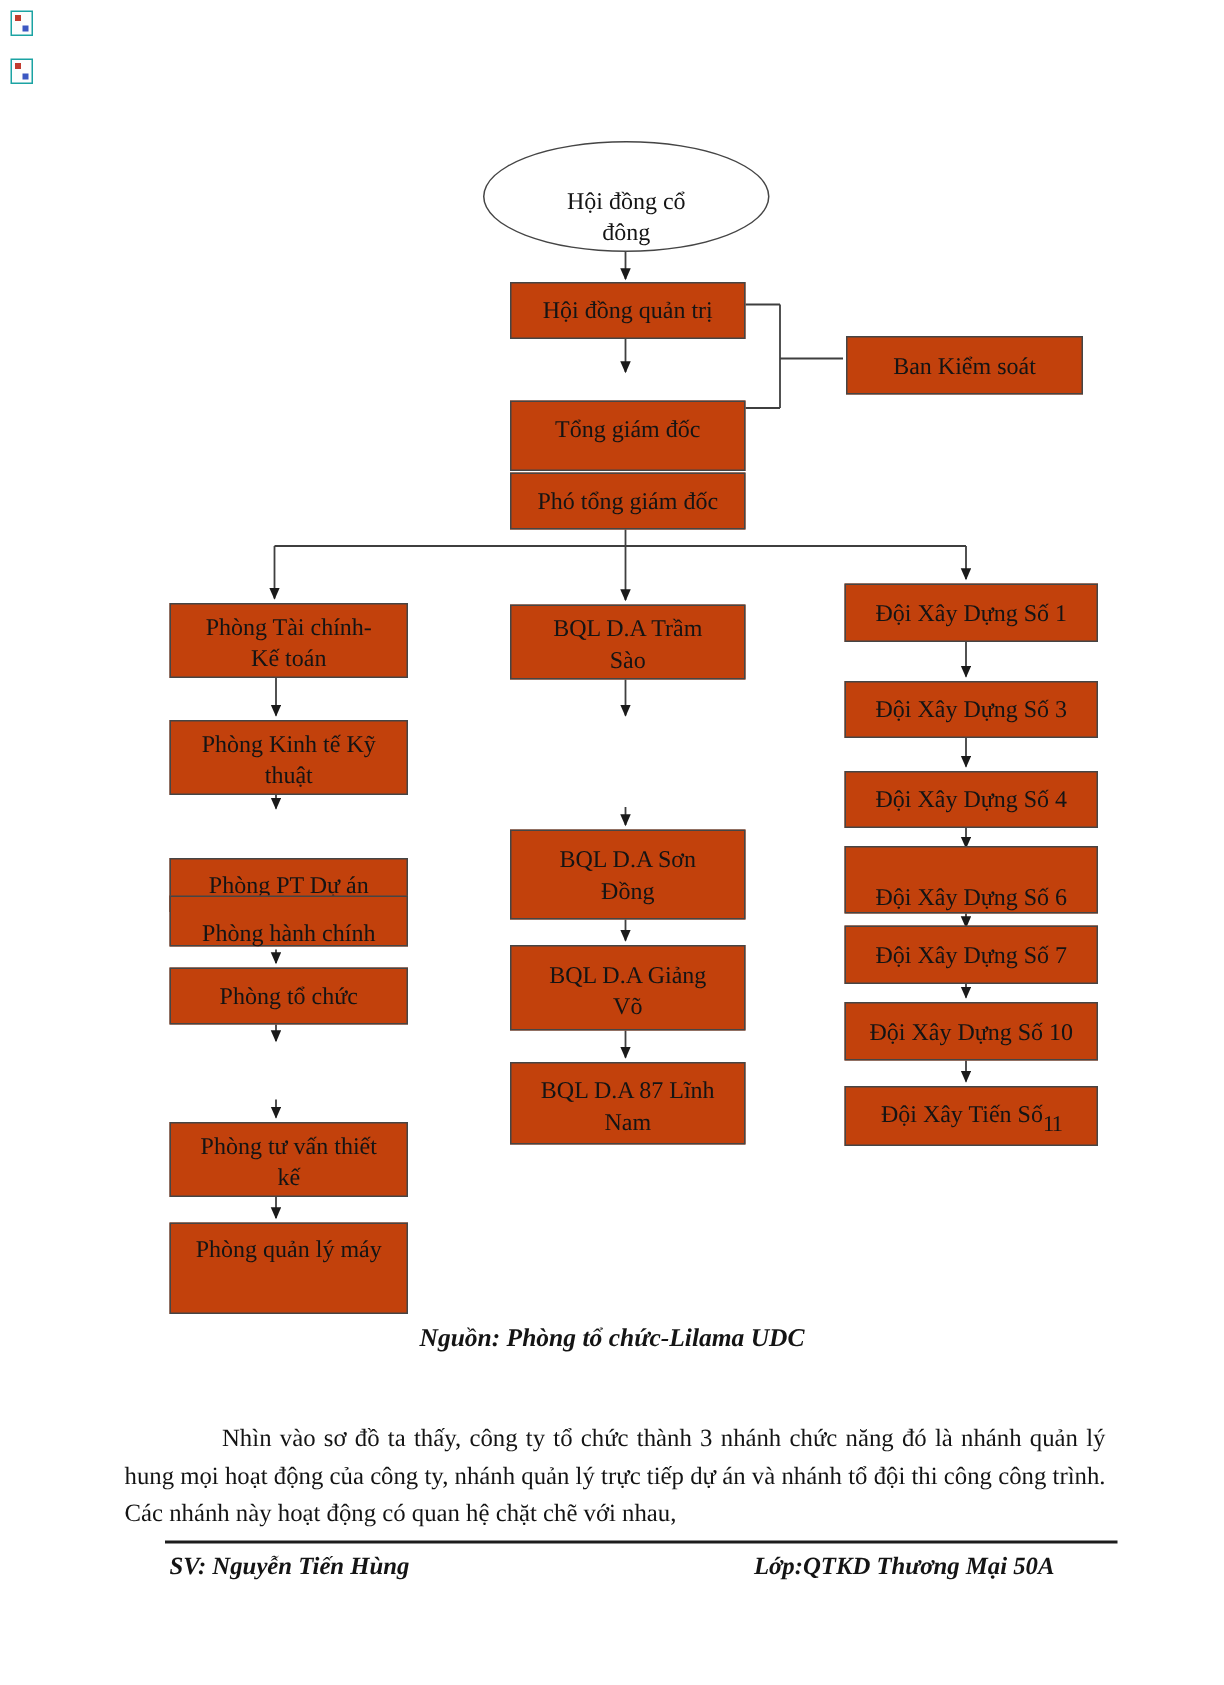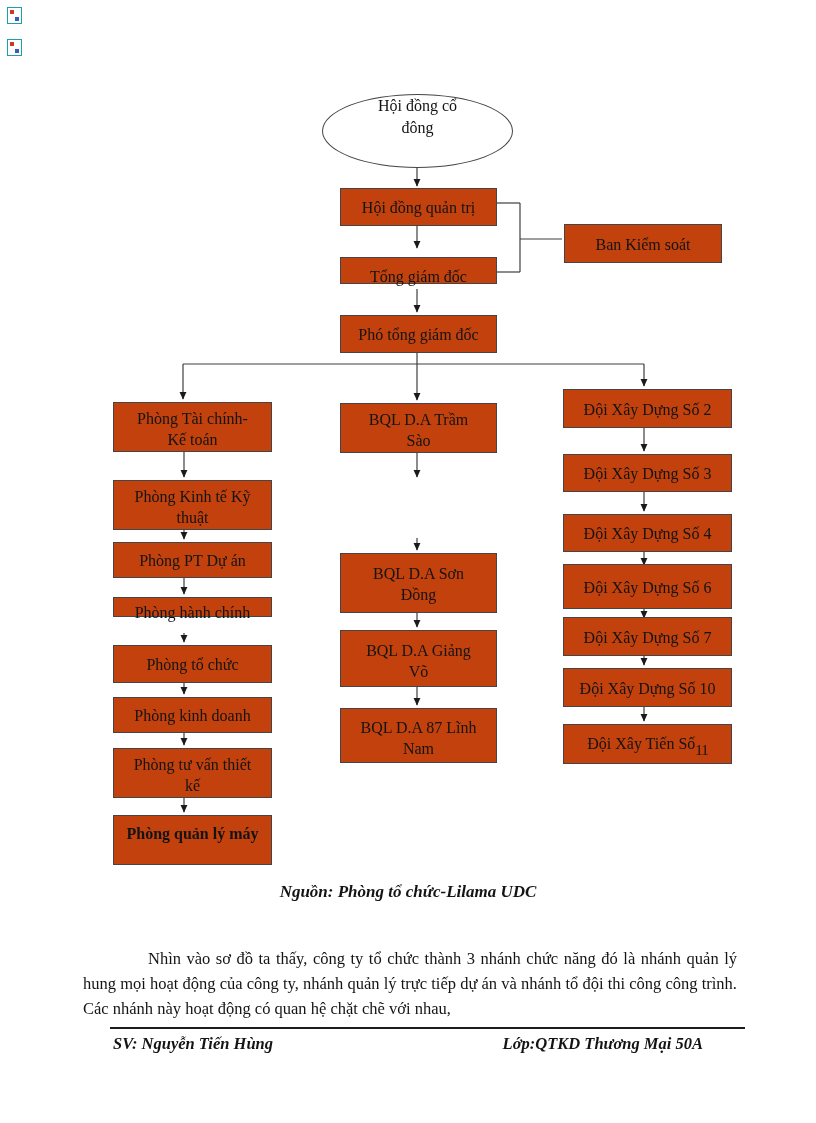--- a/index.html
+++ b/index.html
@@ -9,21 +9,21 @@
     font-family:"Liberation Serif","DejaVu Serif",serif;color:#141414;
   }
   .box{
     position:absolute;box-sizing:border-box;border:1px solid #454545;
     display:flex;justify-content:center;align-items:flex-start;
     text-align:center;font-size:16px;line-height:1.32;padding-top:5px;
     background:#c2410c;
   }
   .ellipse{
     position:absolute;box-sizing:border-box;border:1px solid #454545;
-    border-radius:50%;display:flex;justify-content:center;align-items:flex-start;
+    border-radius:50%;display:flex;justify-content:center;align-items:flex-end;
     text-align:center;font-size:16px;line-height:1.35;background:#fff;
   }
   .connectors{position:absolute;left:0;top:0;}
   .sub{position:relative;top:6px;margin-left:0;font-size:15px;letter-spacing:-1px;}
   .caption{position:absolute;left:80px;width:656px;text-align:center;}
   .caption .src{font-weight:bold;font-style:italic;font-size:17px;}
   .caption .ttl{font-weight:bold;font-size:17.5px;margin-top:7px;}
   .bodytext{
     position:absolute;left:83px;width:654px;top:946px;
     font-size:16.5px;line-height:25px;text-align:justify;text-indent:65px;
@@ -105,59 +105,56 @@
   </div>
 
   <div class="box" style="left:340px;top:188px;width:157px;height:38px;padding-top:8px;">
     <span>Hội đồng quản trị</span>
   </div>
 
   <div class="box" style="left:564px;top:224px;width:158px;height:39px;padding-top:9px;">
     <span>Ban Kiểm soát</span>
   </div>
 
-  <div class="box" style="left:340px;top:257px;width:157px;height:27px;padding-top:8px;">
+  <div class="box" style="left:340px;top:267px;width:157px;height:47px;padding-top:8px;">
     <span>Tổng giám đốc</span>
   </div>
 
   <div class="box" style="left:340px;top:315px;width:157px;height:38px;padding-top:8px;">
     <span>Phó tổng giám đốc</span>
   </div>
 
   <div class="box" style="left:113px;top:402px;width:159px;height:50px;">
     <div>
       <span>Phòng Tài  chính-</span><br>
       <span>Kế toán</span>
     </div>
   </div>
   <div class="box" style="left:113px;top:480px;width:159px;height:50px;">
     <div>
       <span>Phòng Kinh tế Kỹ</span><br>
       <span>thuật</span>
     </div>
   </div>
-  <div class="box" style="left:113px;top:542px;width:159px;height:36px;padding-top:7px;">
+  <div class="box" style="left:113px;top:572px;width:159px;height:36px;padding-top:7px;">
     <span>Phòng PT Dự án</span>
   </div>
-  <div class="box" style="left:113px;top:597px;width:159px;height:20px;padding-top:4px;">
+  <div class="box" style="left:113px;top:597px;width:159px;height:34px;padding-top:14px;">
     <span>Phòng hành chính</span>
   </div>
   <div class="box" style="left:113px;top:645px;width:159px;height:38px;padding-top:8px;">
     <span>Phòng tổ chức</span>
   </div>
-  <div class="box" style="left:113px;top:697px;width:159px;height:36px;padding-top:7px;">
-    <span>Phòng kinh doanh</span>
-  </div>
   <div class="box" style="left:113px;top:748px;width:159px;height:50px;">
     <div>
       <span>Phòng tư vấn thiết</span><br>
       <span>kế</span>
     </div>
   </div>
-  <div class="box" style="left:113px;top:815px;width:159px;height:50px;padding-top:7px;font-weight:bold;">
+  <div class="box" style="left:113px;top:815px;width:159px;height:61px;padding-top:7px;">
     <span>Phòng quản lý máy</span>
   </div>
 
   <div class="box" style="left:340px;top:403px;width:157px;height:50px;">
     <div>
       <span>BQL D.A Trầm</span><br>
       <span>Sào</span>
     </div>
   </div>
   <div class="box" style="left:340px;top:553px;width:157px;height:60px;padding-top:9px;">
@@ -173,29 +170,29 @@
     </div>
   </div>
   <div class="box" style="left:340px;top:708px;width:157px;height:55px;padding-top:8px;">
     <div>
       <span>BQL D.A 87 Lĩnh</span><br>
       <span>Nam</span>
     </div>
   </div>
 
   <div class="box" style="left:563px;top:389px;width:169px;height:39px;padding-top:9px;">
-    <span>Đội Xây Dựng Số 2</span>
+    <span>Đội Xây Dựng Số 1</span>
   </div>
   <div class="box" style="left:563px;top:454px;width:169px;height:38px;padding-top:8px;">
     <span>Đội Xây Dựng Số 3</span>
   </div>
   <div class="box" style="left:563px;top:514px;width:169px;height:38px;padding-top:8px;">
     <span>Đội Xây Dựng Số 4</span>
   </div>
-  <div class="box" style="left:563px;top:564px;width:169px;height:45px;padding-top:12px;">
+  <div class="box" style="left:563px;top:564px;width:169px;height:45px;padding-top:23px;">
     <span>Đội Xây Dựng Số 6</span>
   </div>
   <div class="box" style="left:563px;top:617px;width:169px;height:39px;padding-top:9px;">
     <span>Đội Xây Dựng Số 7</span>
   </div>
   <div class="box" style="left:563px;top:668px;width:169px;height:39px;padding-top:9px;">
     <span>Đội Xây Dựng Số 10</span>
   </div>
   <div class="box" style="left:563px;top:724px;width:169px;height:40px;padding-top:8px;">
     <span>

